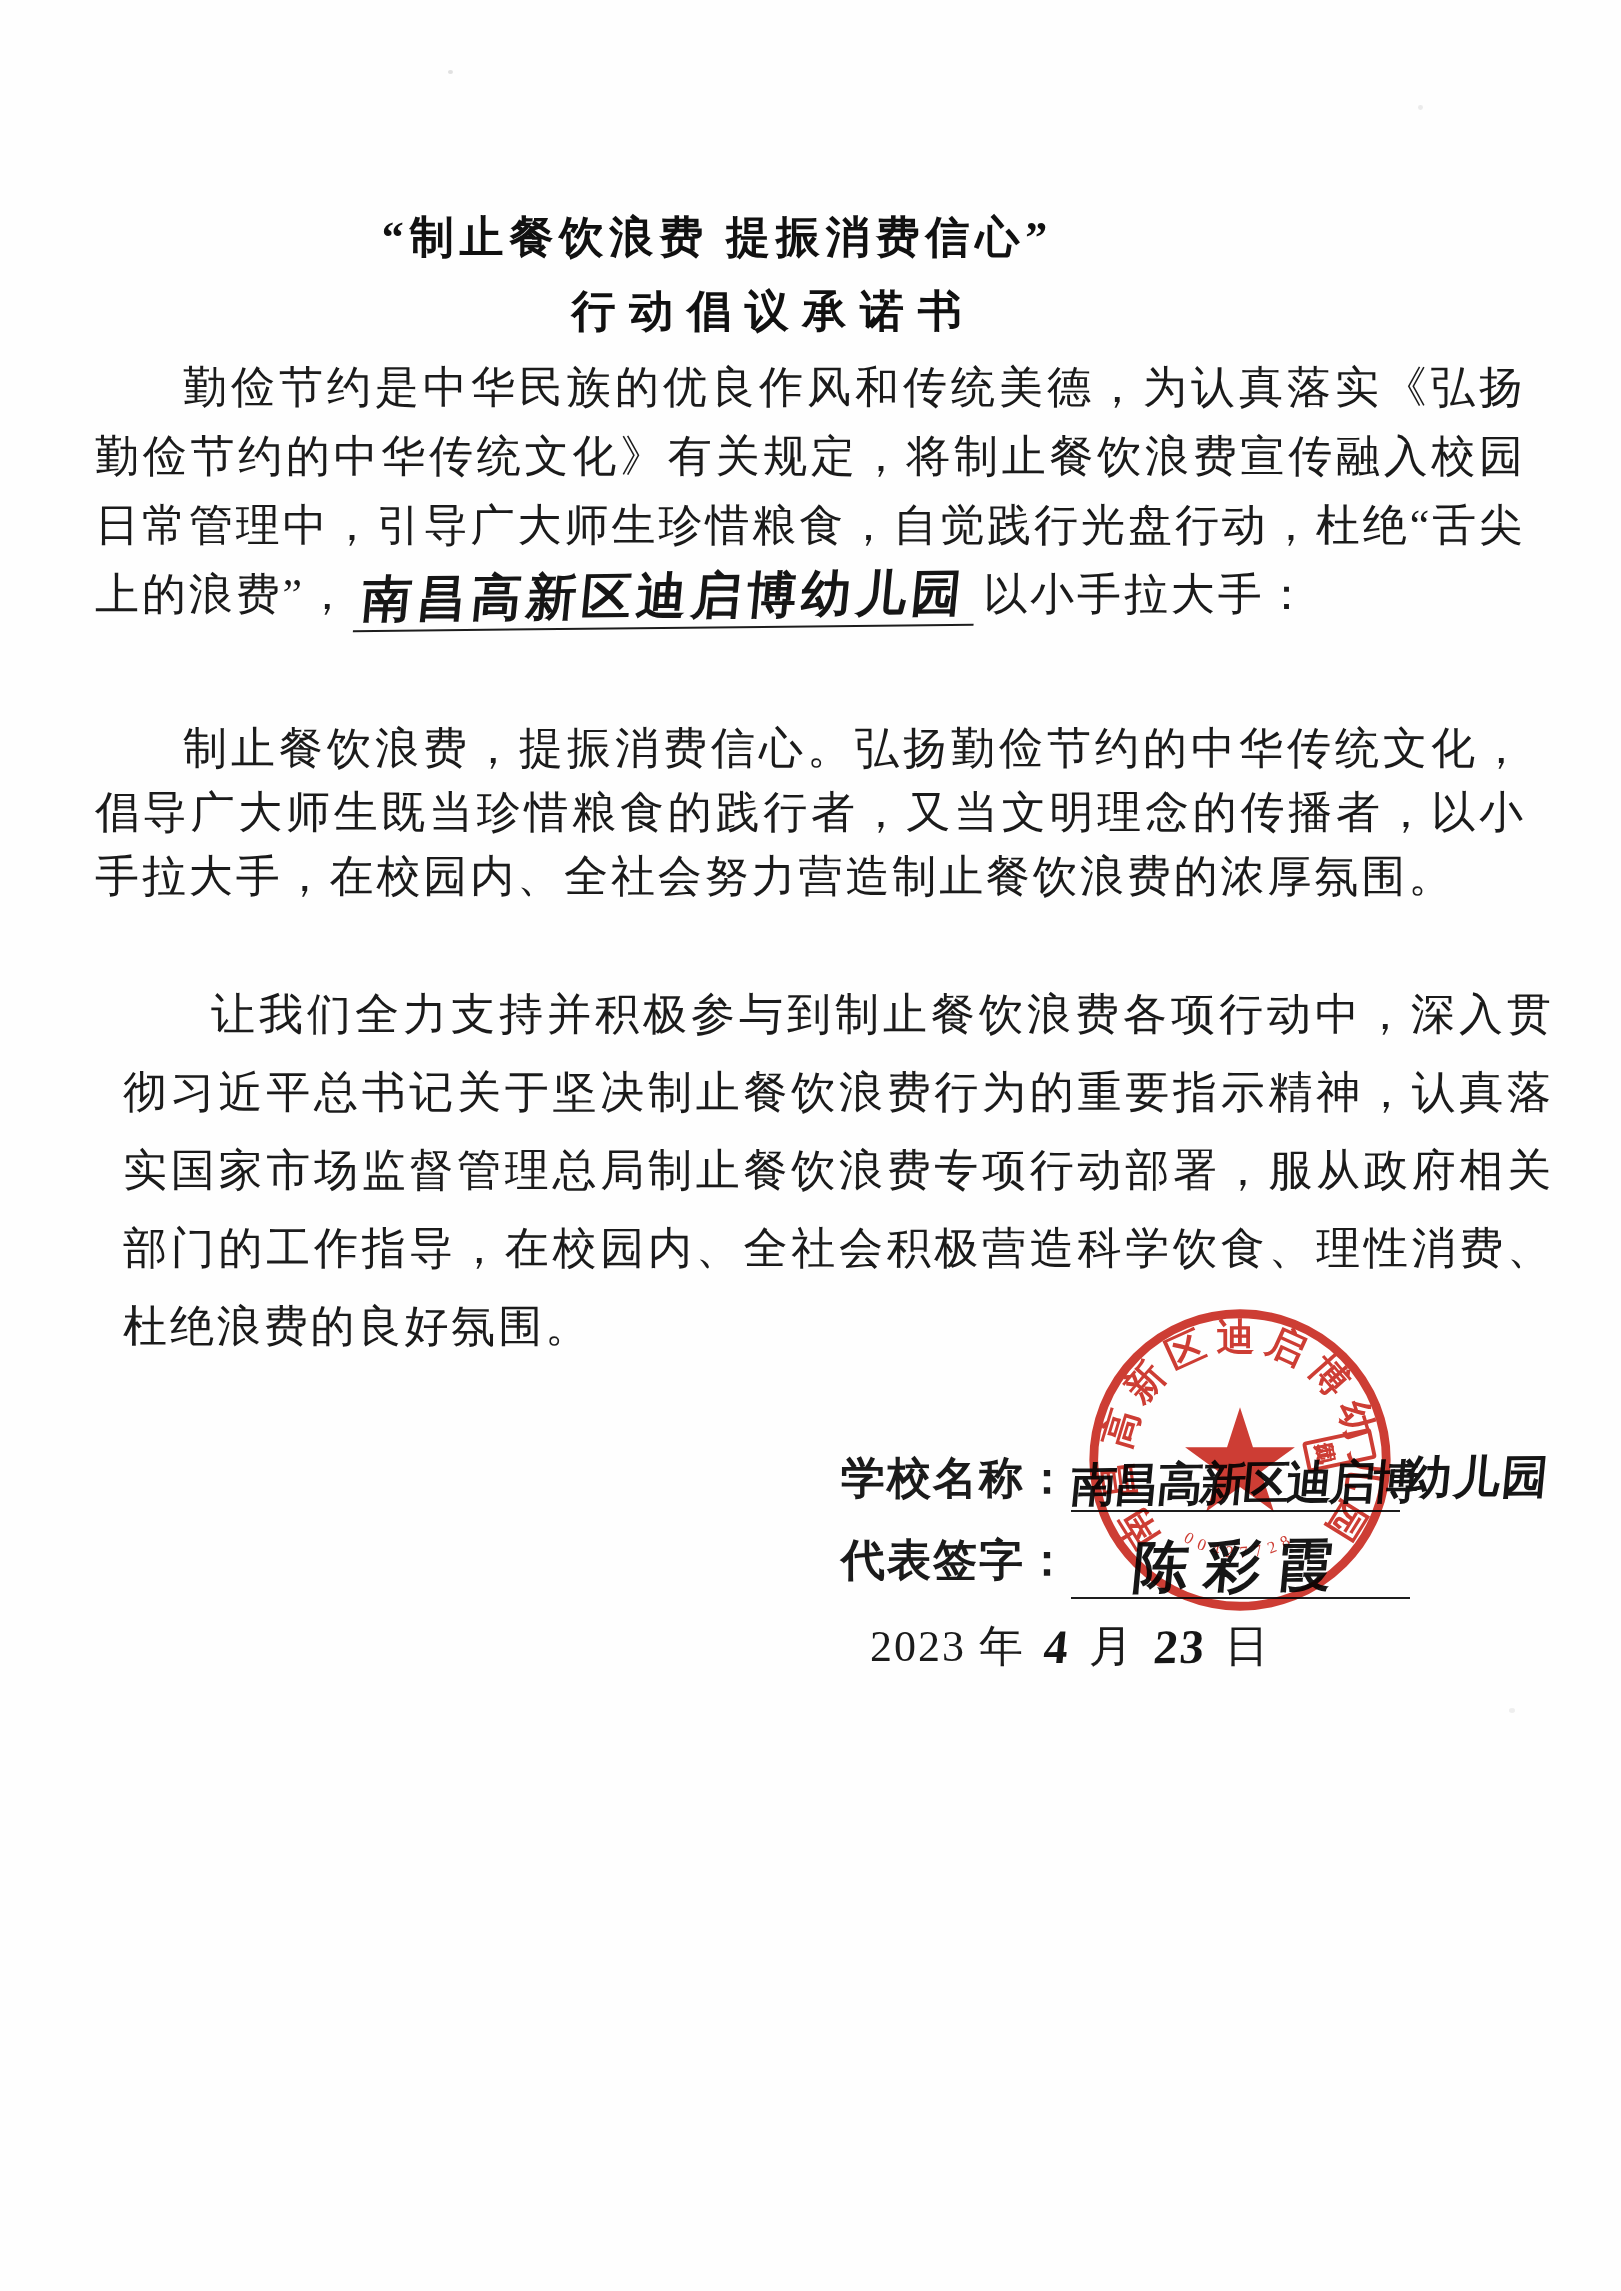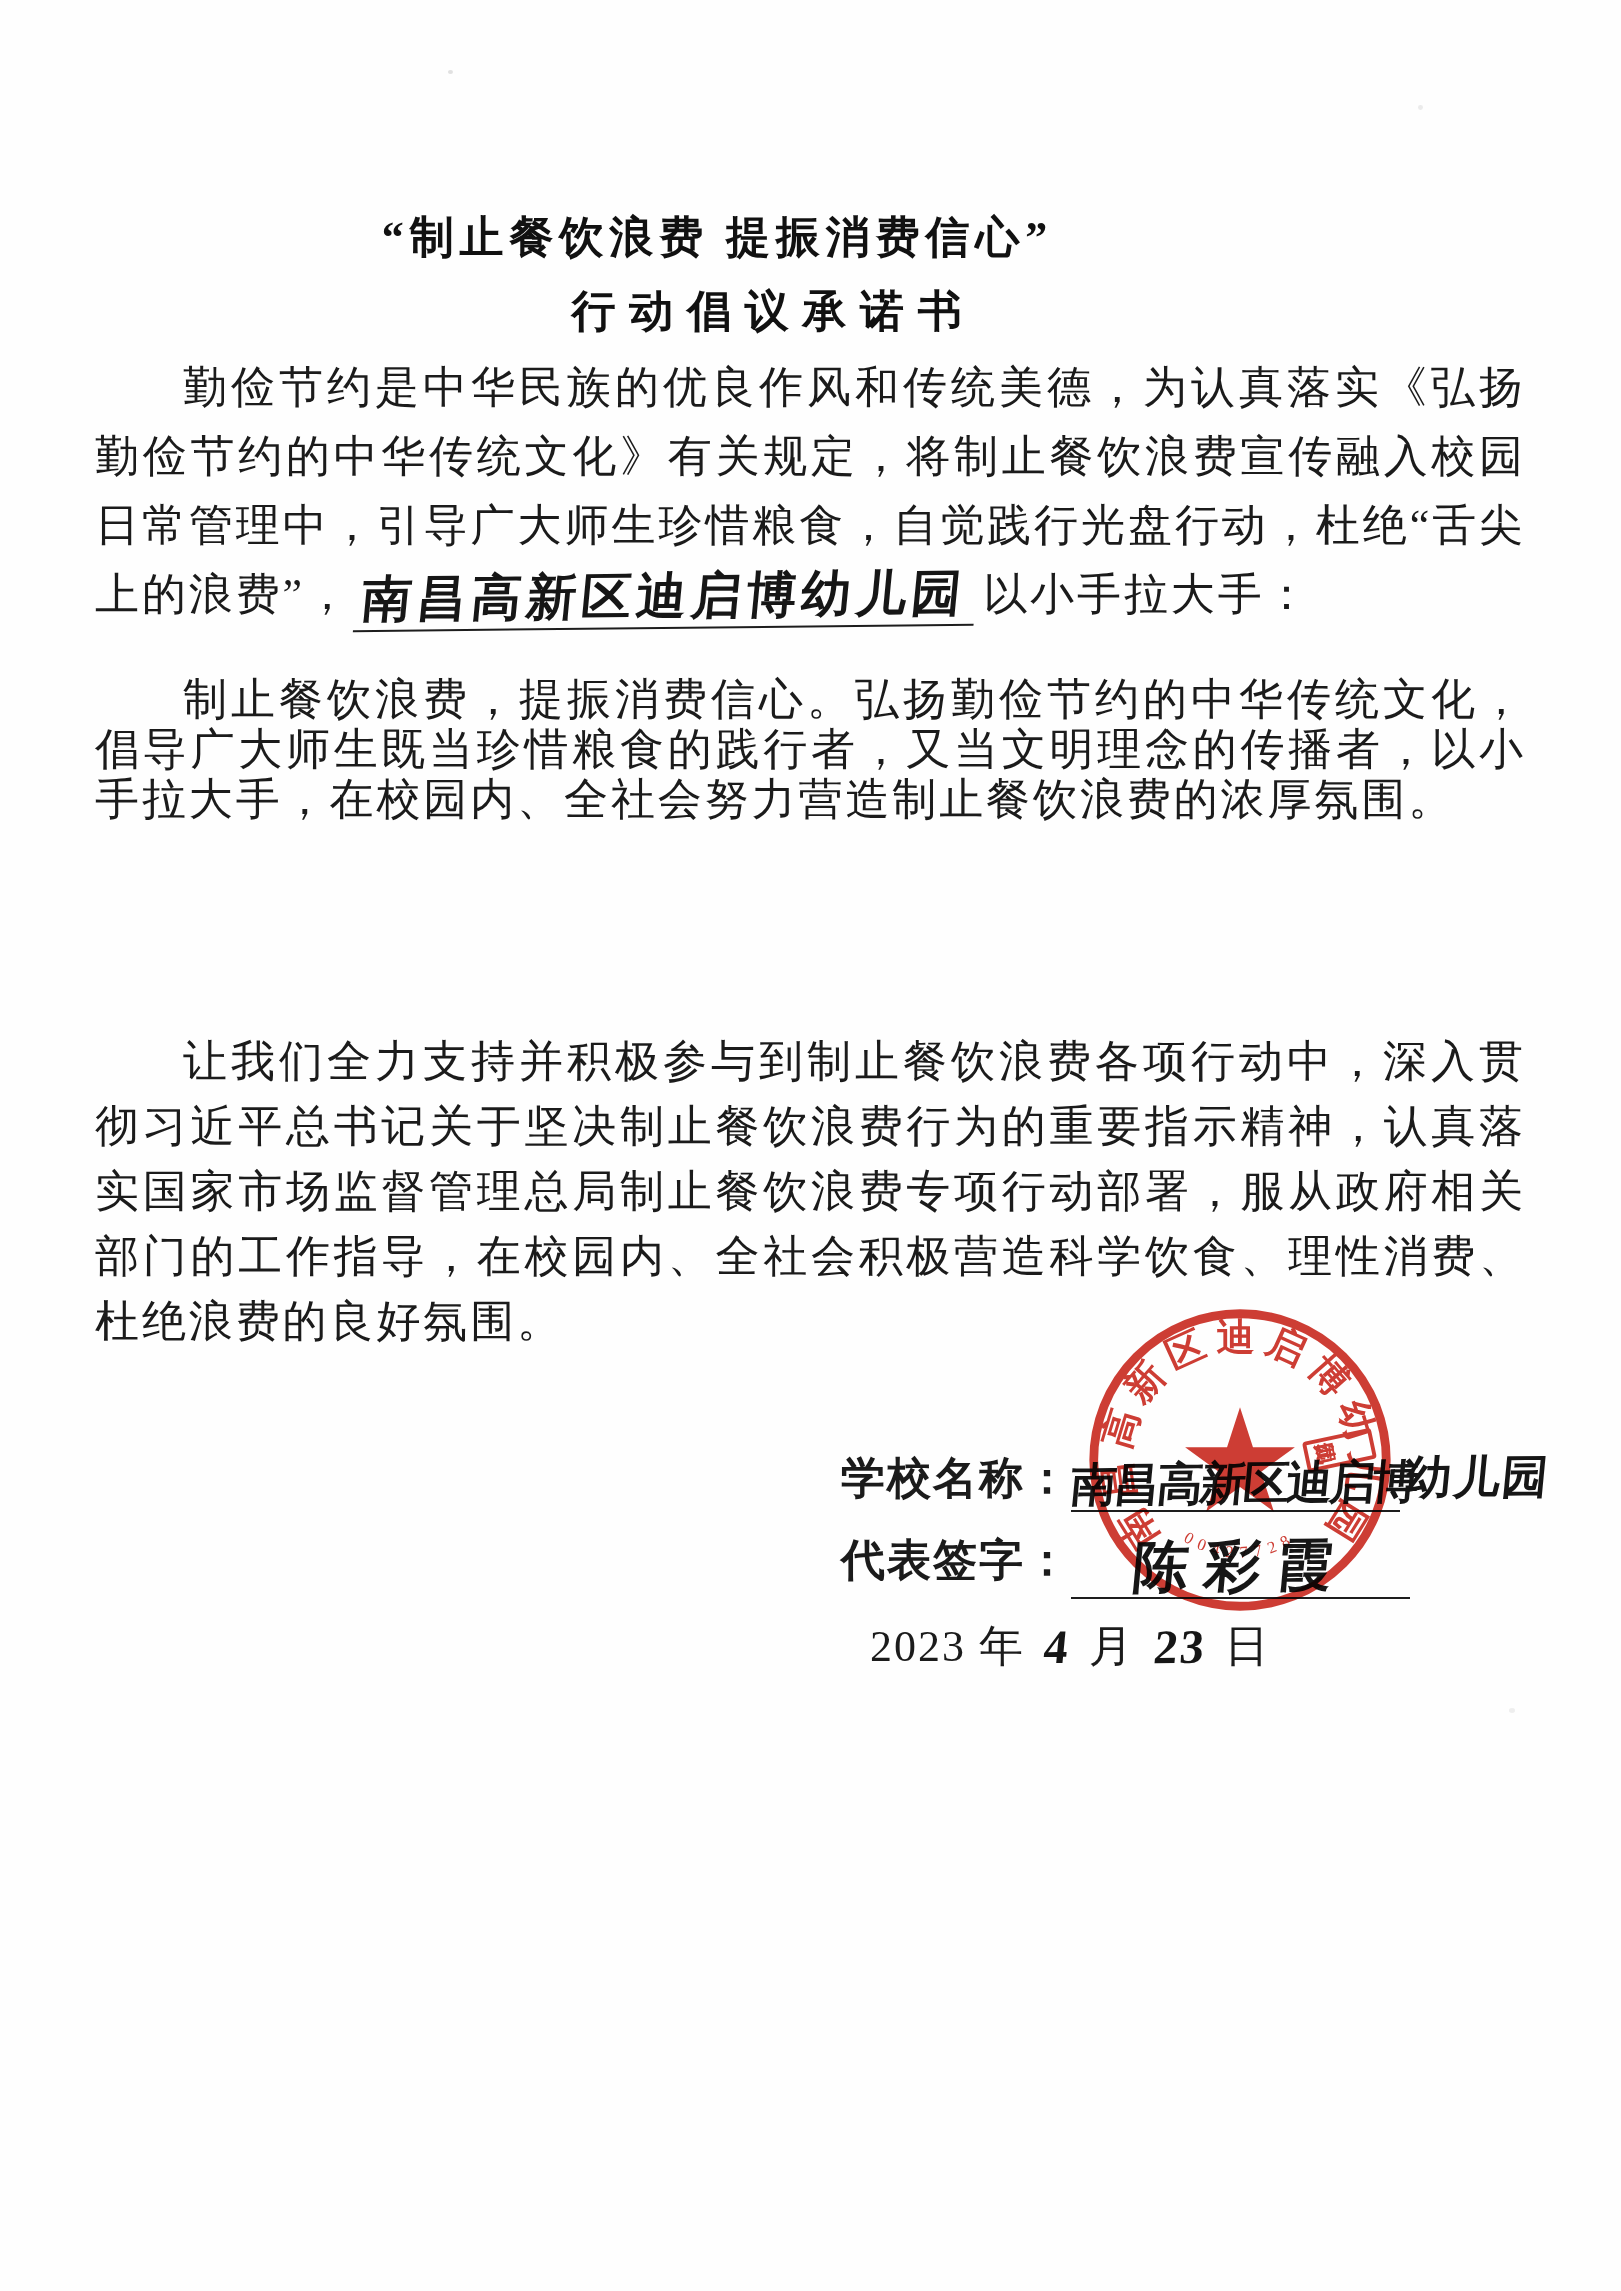--- a/index.html
+++ b/index.html
@@ -21,22 +21,22 @@
   .title-line.l1{top:208px;left:-93px;}
   .title-line.l2{top:282px;left:-37px;letter-spacing:13.7px;}
 
   .body-text{
     position:absolute;left:95px;width:1431px;
     font-size:44px;letter-spacing:2.9px;
     text-align:justify;text-indent:2em;
     margin:0;color:#1b1b1b;
   }
   .p1{top:353px;line-height:69px;}
-  .p2{top:675px;line-height:50px;}
-  .p3{top:1029px;line-height:65px;}
+  .p2{top:717px;line-height:64px;}
+  .p3{top:976px;line-height:78px;margin-left:28px;}
 
   .hw{
     font-weight:700;
     display:inline-block;
     transform:skewX(-6deg) rotate(-0.6deg);
     color:#161616;
   }
   .inline-name{
     font-size:50px;letter-spacing:4.9px;
     border-bottom:2.9px solid #1d1d1d;

